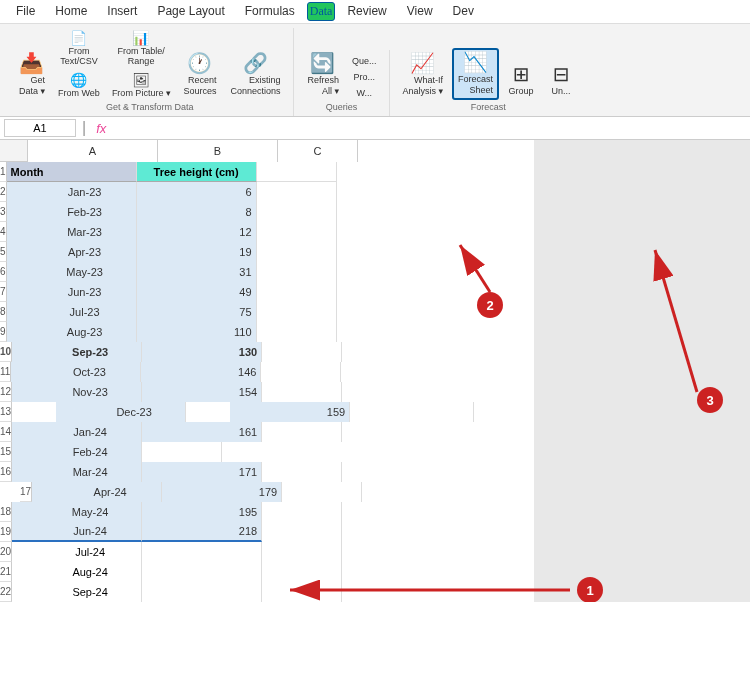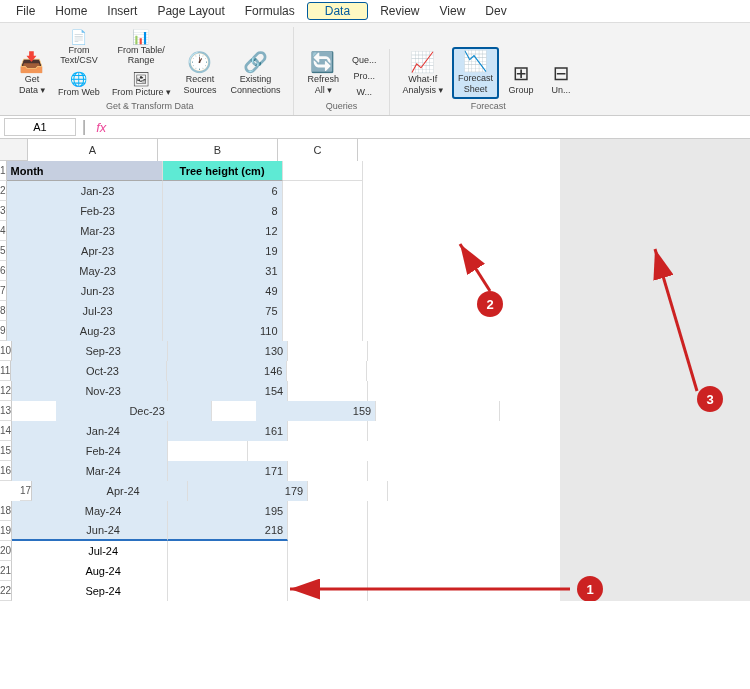--- a/index.html
+++ b/index.html
@@ -14,24 +14,25 @@
       gap: 4px;
     }
     .menu-item {
       padding: 2px 8px;
       cursor: pointer;
       font-size: 12px;
       color: #333;
       border-radius: 3px;
     }
     .menu-item.active {
-      background: #fef9c3;
+      background: #22c55e;
       color: #005a9e;
       border: 1px solid #005a9e;
-      padding: 1px 17px;
+      padding: 1px 2px;
+      font-family: Liberation Serif, serif;
     }
 
     
     .ribbon {
       background: #f3f3f3;
       border-bottom: 1px solid #ccc;
       padding: 4px 6px 0 6px;
       display: flex;
       align-items: flex-end;
       gap: 0;
@@ -74,20 +75,21 @@
     }
     .ribbon-btn .icon {
       font-size: 20px;
       line-height: 1;
       margin-bottom: 2px;
     }
     .ribbon-btn .label {
       font-size: 9px;
       line-height: 1.2;
       max-width: 52px;
+      text-align: right;
     }
     .ribbon-btn-small {
       display: flex;
       flex-direction: column;
       align-items: center;
       cursor: pointer;
       padding: 1px 3px;
       border-radius: 2px;
       font-size: 9px;
       color: #333;
@@ -149,21 +151,21 @@
     }
     .cell {
       border-right: 1px solid #ddd;
       display: flex;
       align-items: center;
       padding: 0 4px;
       font-size: 11px;
       height: 20px;
       overflow: hidden;
     }
-    .cell-a { width: 156px; text-align: right; }
+    .cell-a { width: 130px; text-align: right; }
     .cell-b { width: 120px; justify-content: flex-end; }
     .cell-c { width: 80px; }
     .cell.header-cell { font-weight: bold; background: #d0d8e8; }
     .cell.data-cell { background: #dce9f5; color: #333; }
     .cell.center { justify-content: center; padding-left: 31px; }
 
     
     .zigzag-col {
       width: 60px;
       background: repeating-linear-gradient(
@@ -347,21 +349,21 @@
       <div class="cell cell-a data-cell center">Jul-23</div>
       <div class="cell cell-b data-cell">75</div>
       <div class="cell cell-c"></div>
     </div>
     <div style="display:flex;">
       <div class="row-num">9</div>
       <div class="cell cell-a data-cell center">Aug-23</div>
       <div class="cell cell-b data-cell">110</div>
       <div class="cell cell-c"></div>
     </div>
-    <div style="display:flex;">
+    <div style="display:flex;font-weight:bold;">
       <div class="row-num">10</div>
       <div class="cell cell-a data-cell center">Sep-23</div>
       <div class="cell cell-b data-cell">130</div>
       <div class="cell cell-c"></div>
     </div>
     <div style="display:flex;">
       <div class="row-num">11</div>
       <div class="cell cell-a data-cell center">Oct-23</div>
       <div class="cell cell-b data-cell">146</div>
       <div class="cell cell-c"></div>

